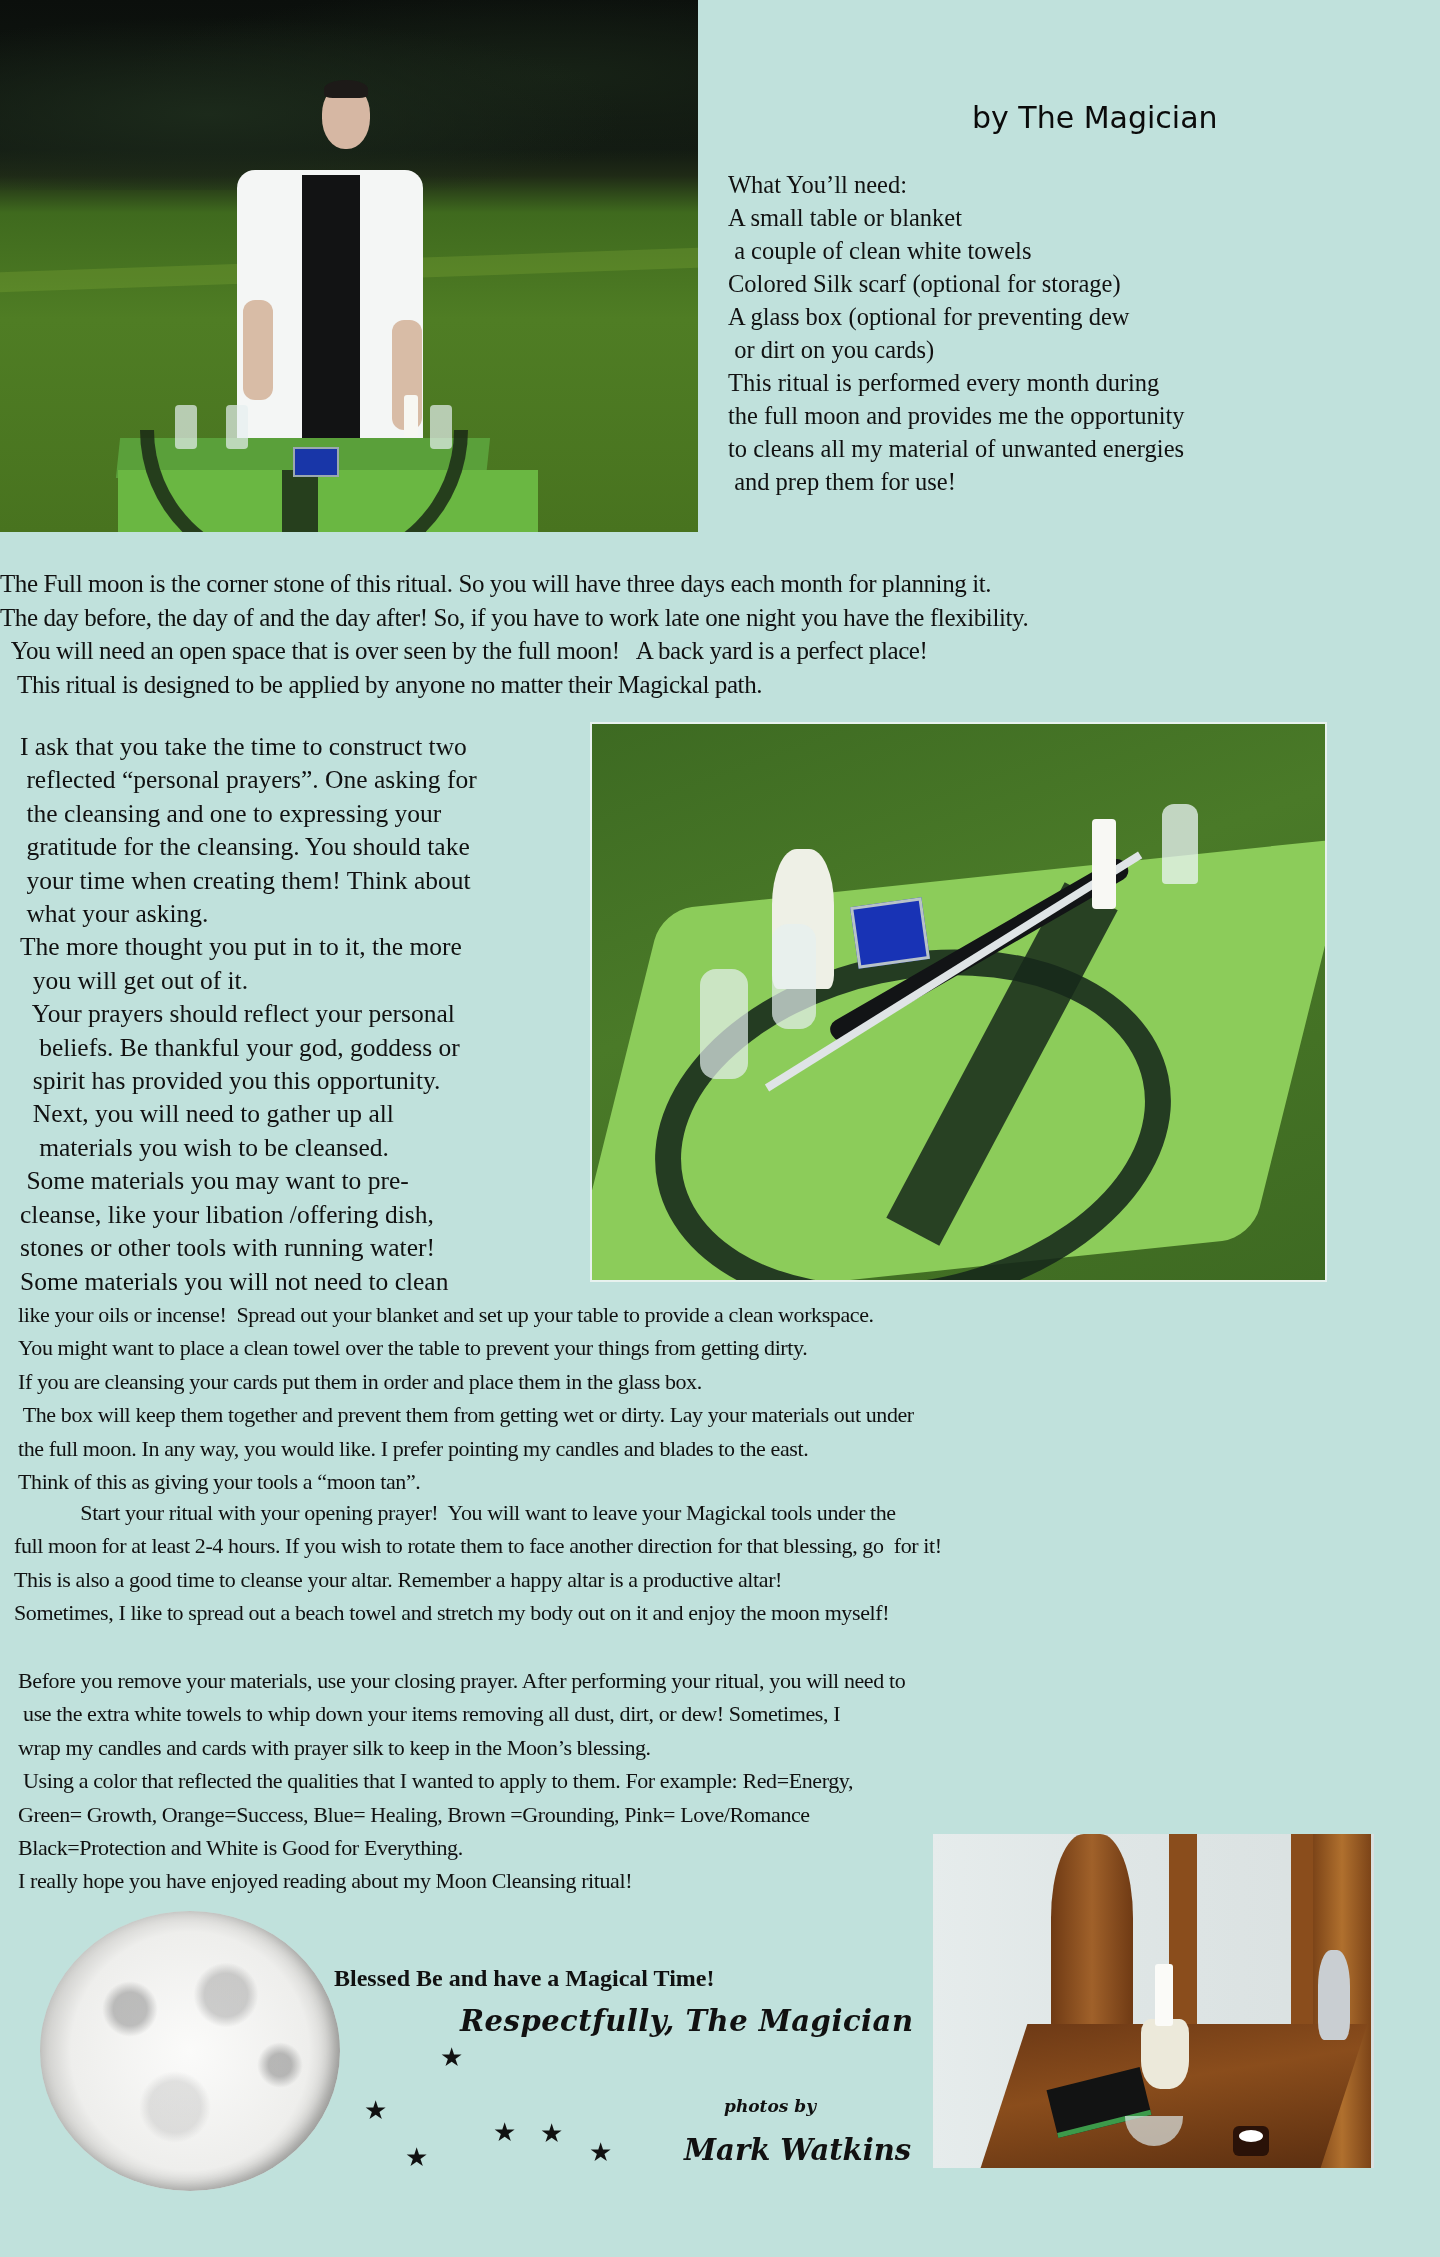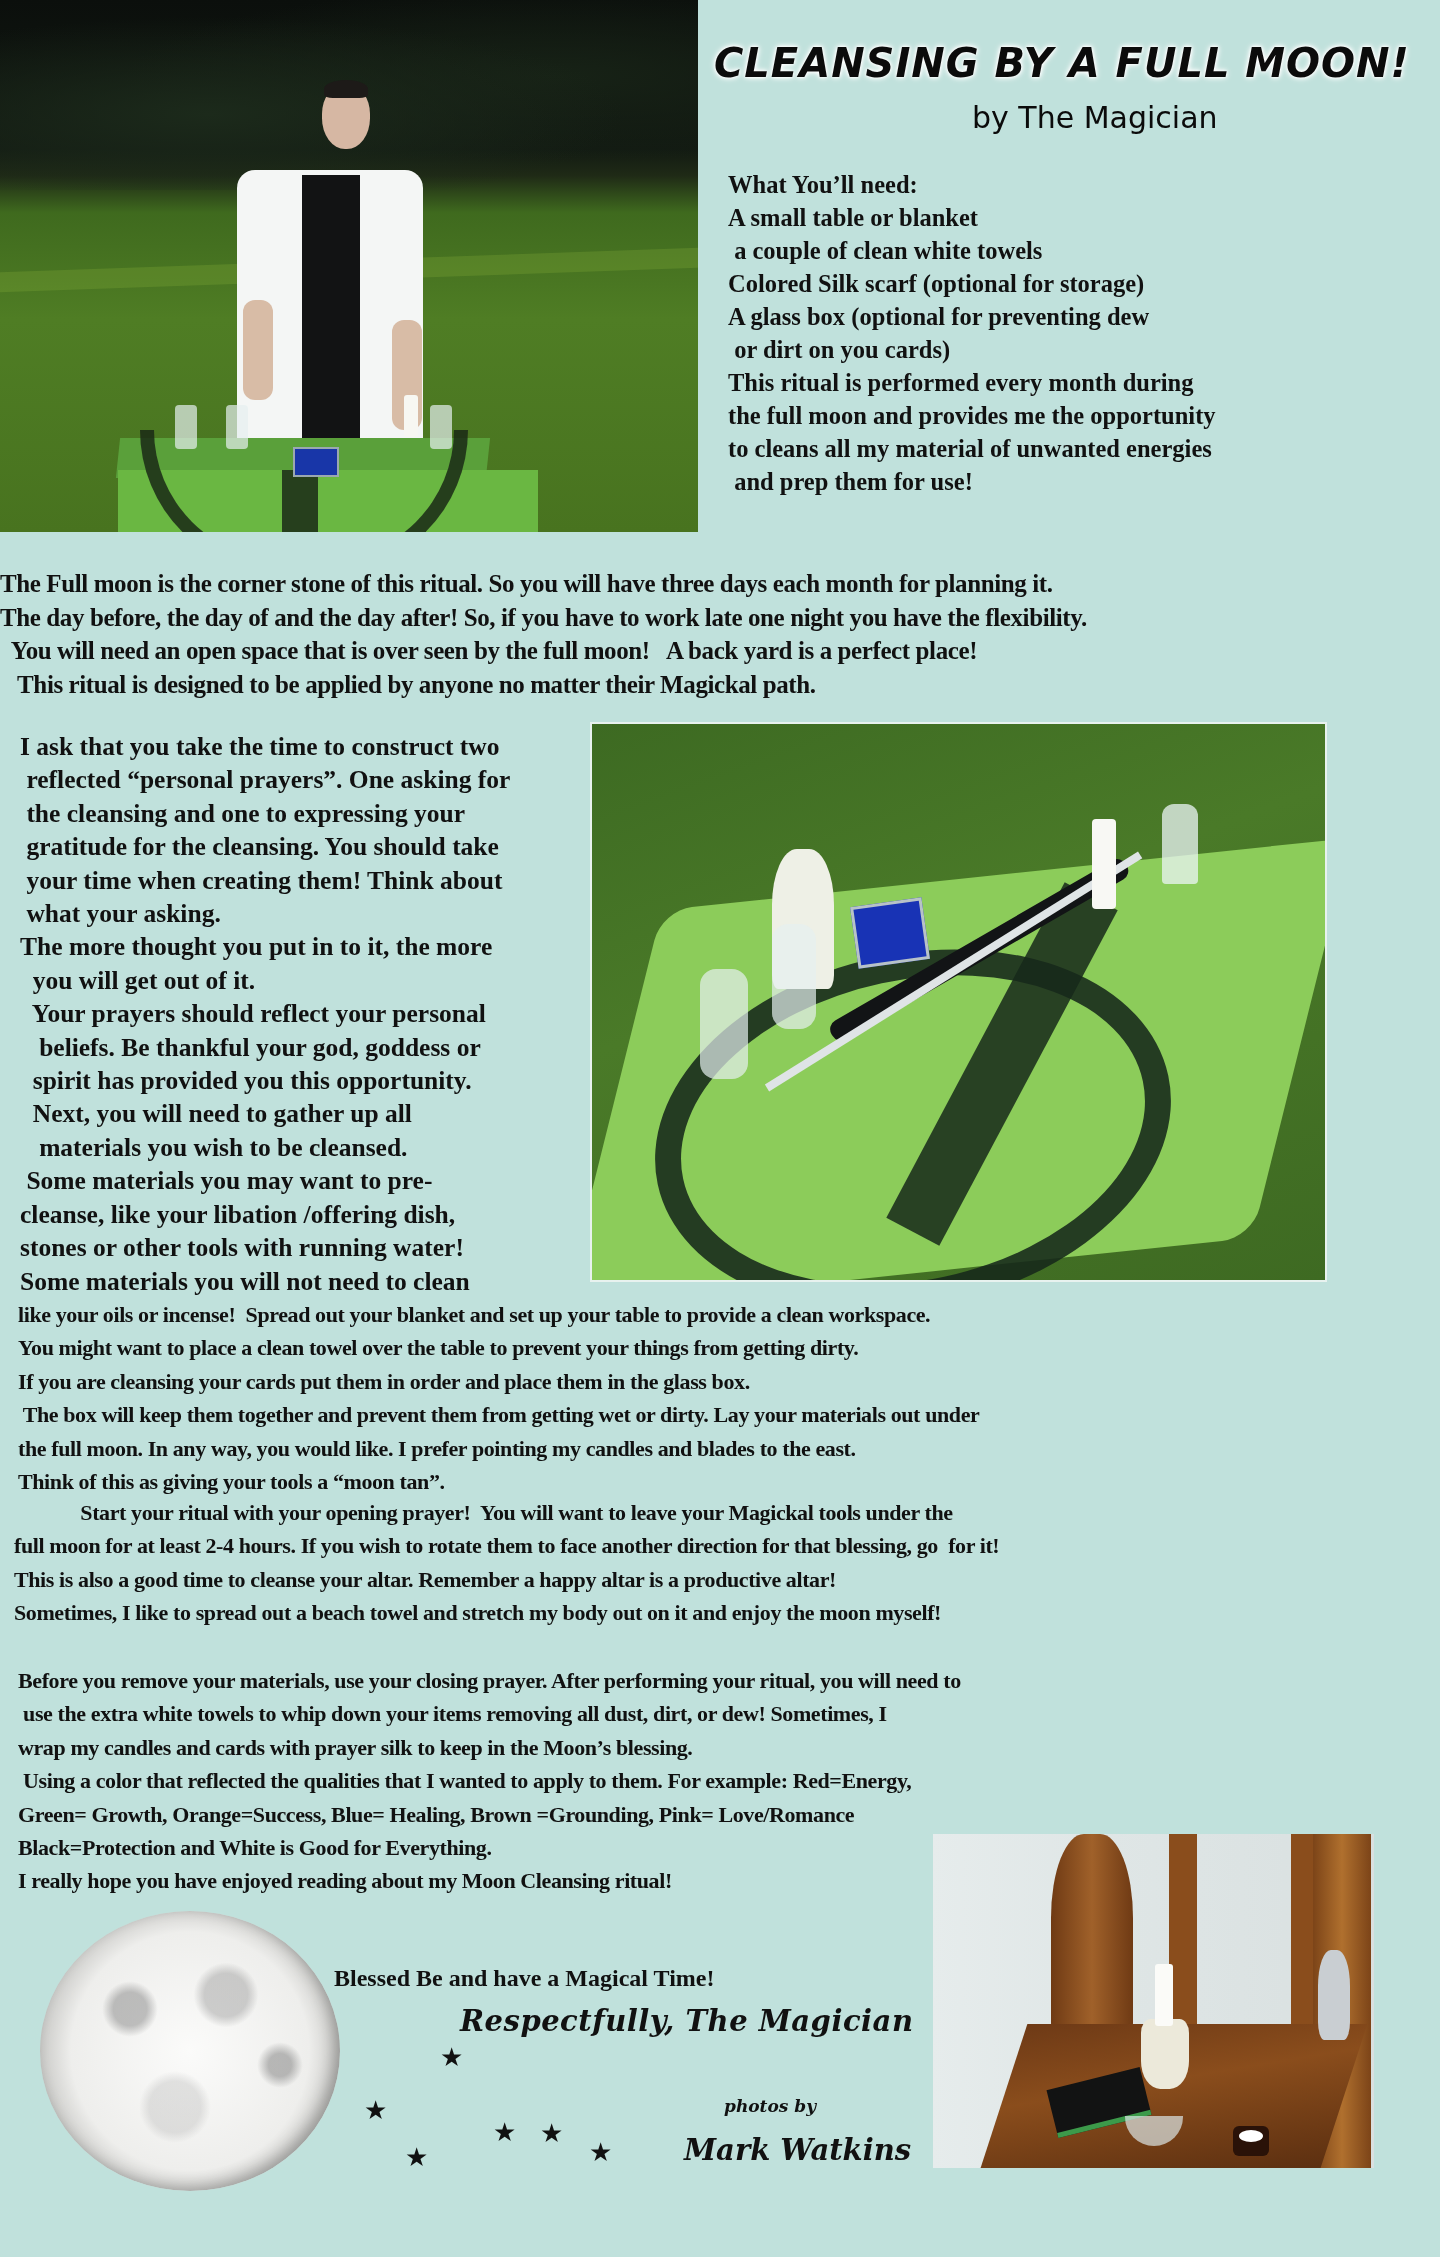--- a/index.html
+++ b/index.html
@@ -103,21 +103,21 @@
     .byline {
       position: absolute; left: 972px; top: 100px;
       font-family: "DejaVu Sans", sans-serif;
       font-size: 30px; color: #0b0b0b; white-space: nowrap;
     }
     .needs { position: absolute; left: 728px; top: 168px; }
     .needs-heading { font-size: 29px; font-weight: bold; line-height: 40px; margin: 0; }
     .line {
       display: block;
       font-family: "Liberation Serif", "DejaVu Serif", serif;
-      font-weight: bold;
+      font-weight: normal;
       font-size: 25px;
       line-height: 33px;
       white-space: pre;
     }
     .needs .line { font-size: 24.5px; }
 
     .block { position: absolute; }
     .cond .line { font-family: "Liberation Serif", serif; font-size: 22px; letter-spacing: -0.4px; transform-origin: left; }
 
     #intro { left: 0; top: 567px; }
@@ -178,21 +178,20 @@
     <div class="table-cloth"></div>
     <div class="knot-arc"></div>
     <div class="knot-band"></div>
     <div class="glass" style="left:175px"></div>
     <div class="glass" style="left:226px"></div>
     <div class="glass" style="left:430px"></div>
     <div class="candle"></div>
     <div class="box"></div>
   </div>
 
-  <div class="title">CLEANSING BY A FULL MOON!</div>
   <div class="byline">by The Magician</div>
 
   <div class="needs">
     <div class="needs-heading line">What You’ll need:</div>
     <span class="line">A small table or blanket</span>
     <span class="line"> a couple of clean white towels</span>
     <span class="line">Colored Silk scarf (optional for storage)</span>
     <span class="line">A glass box (optional for preventing dew</span>
     <span class="line"> or dirt on you cards)</span>
     <span class="line">This ritual is performed every month during</span>

